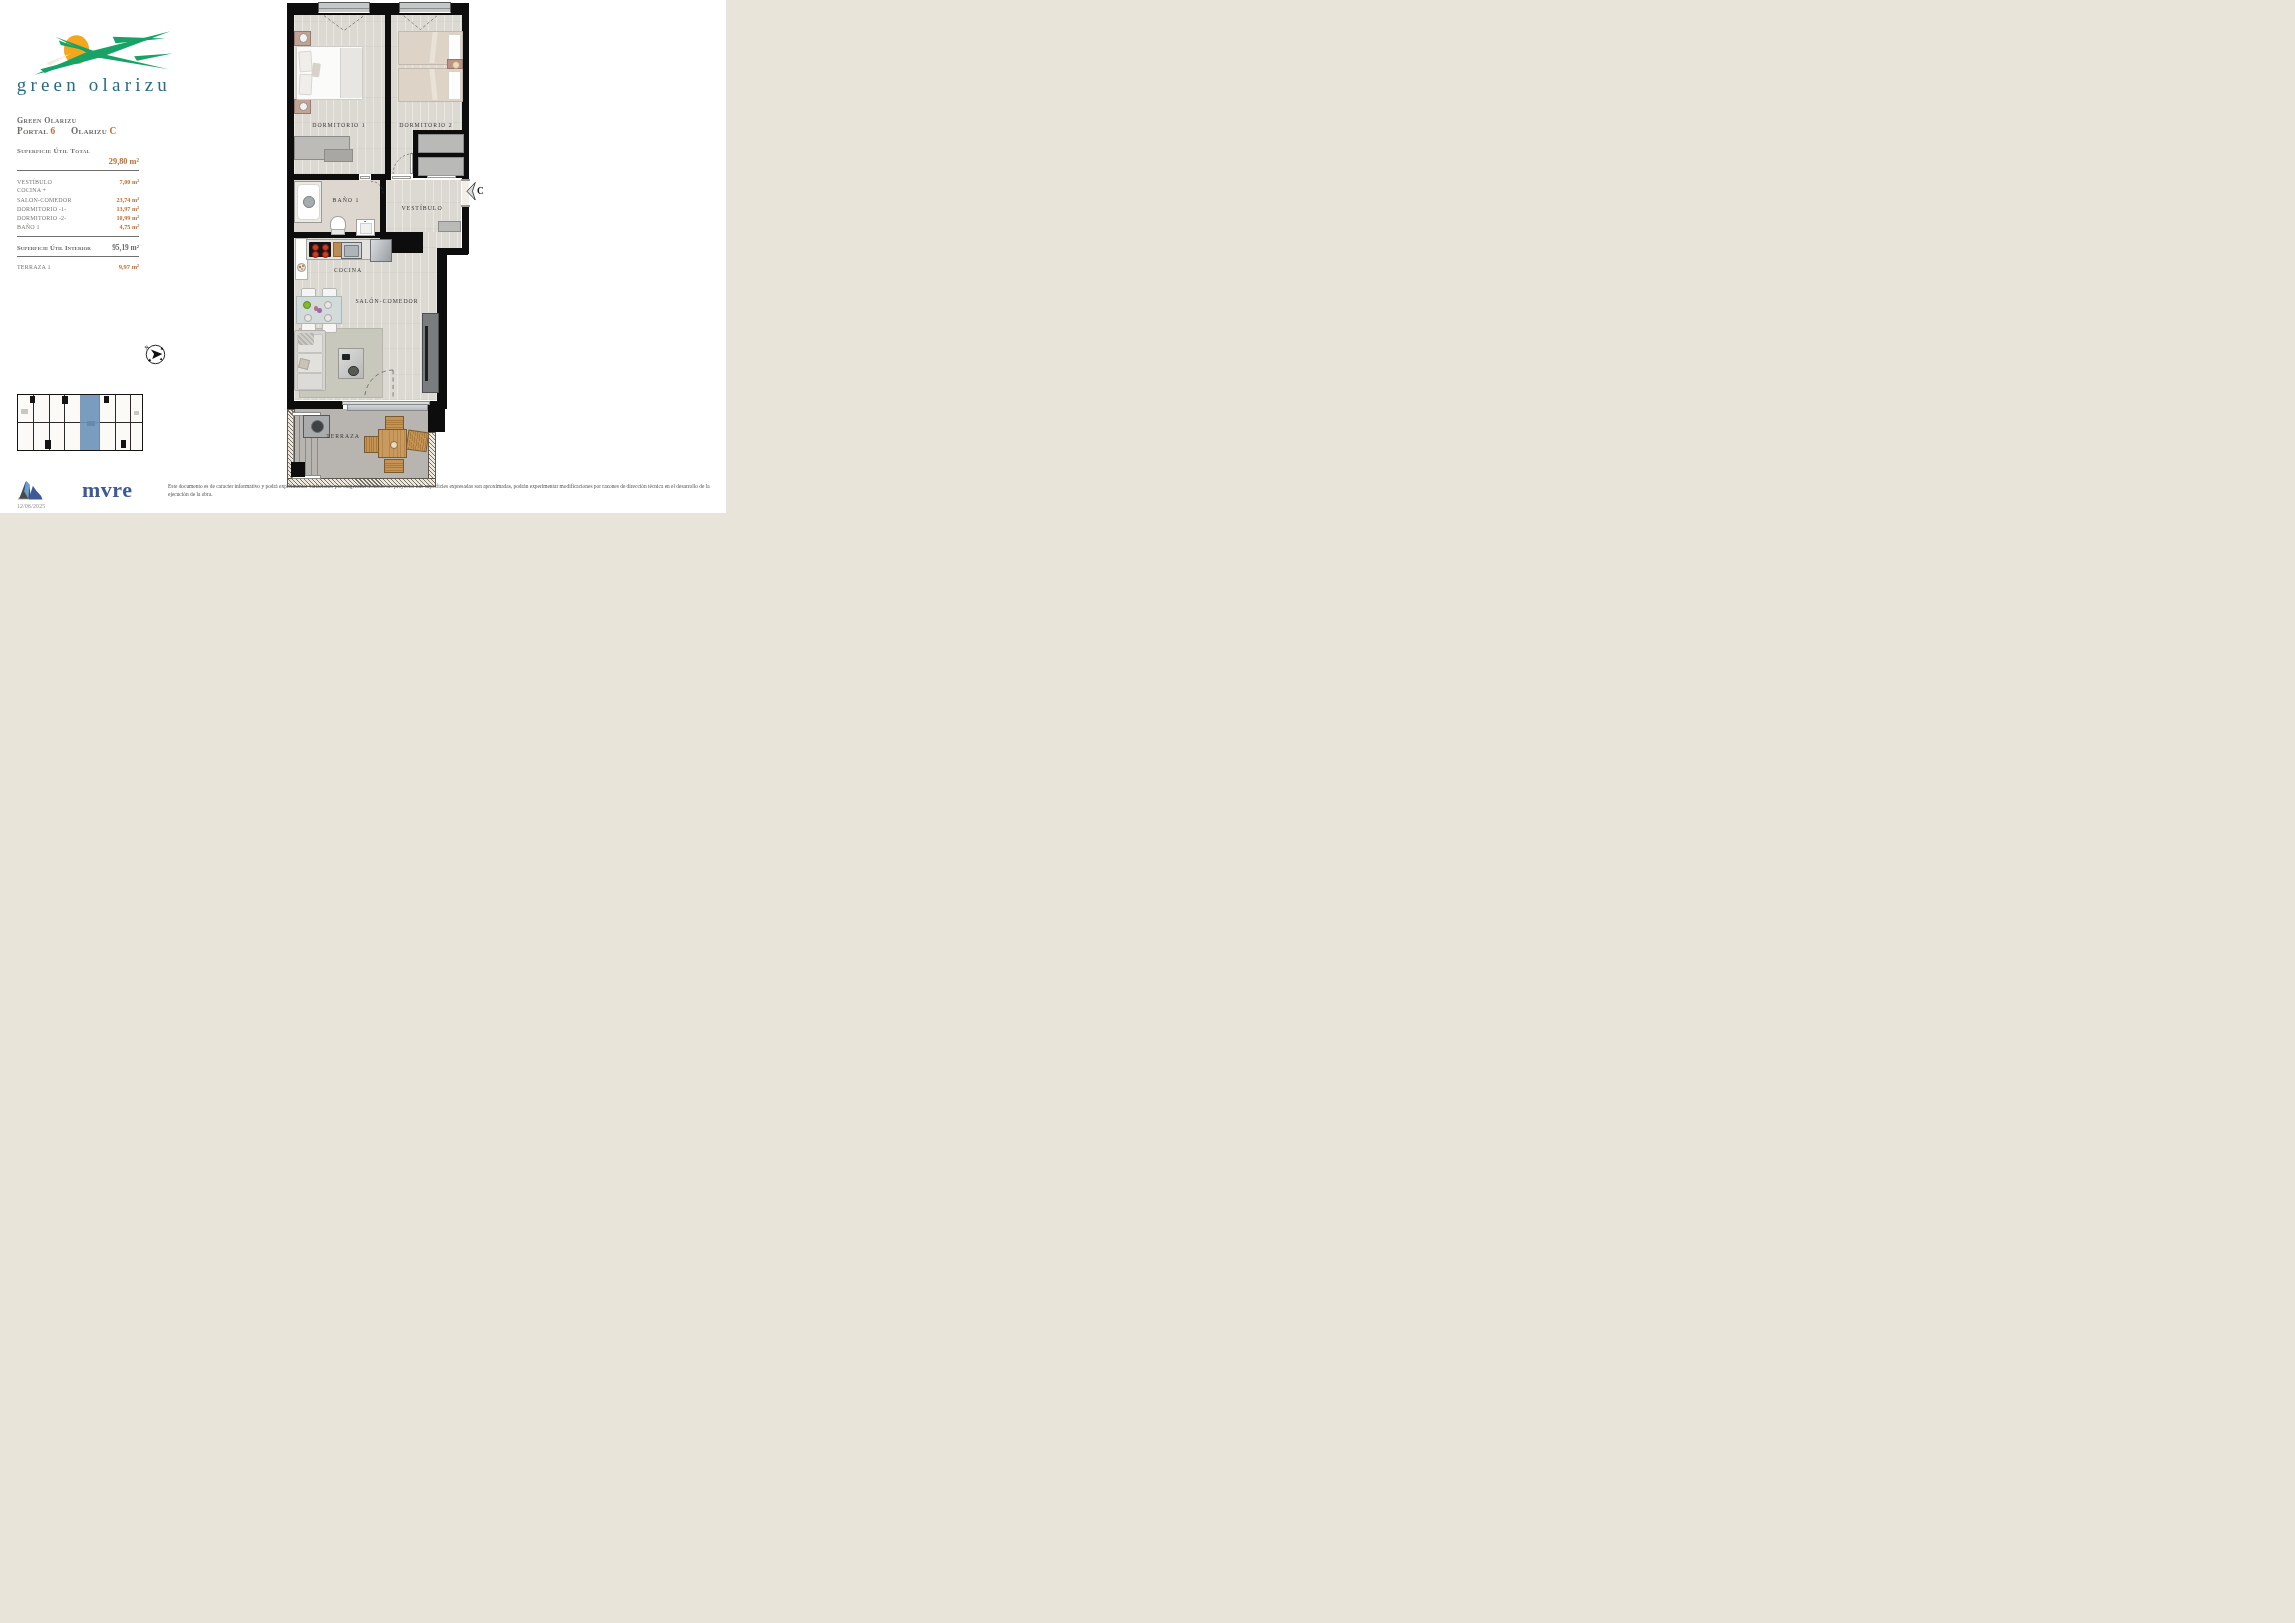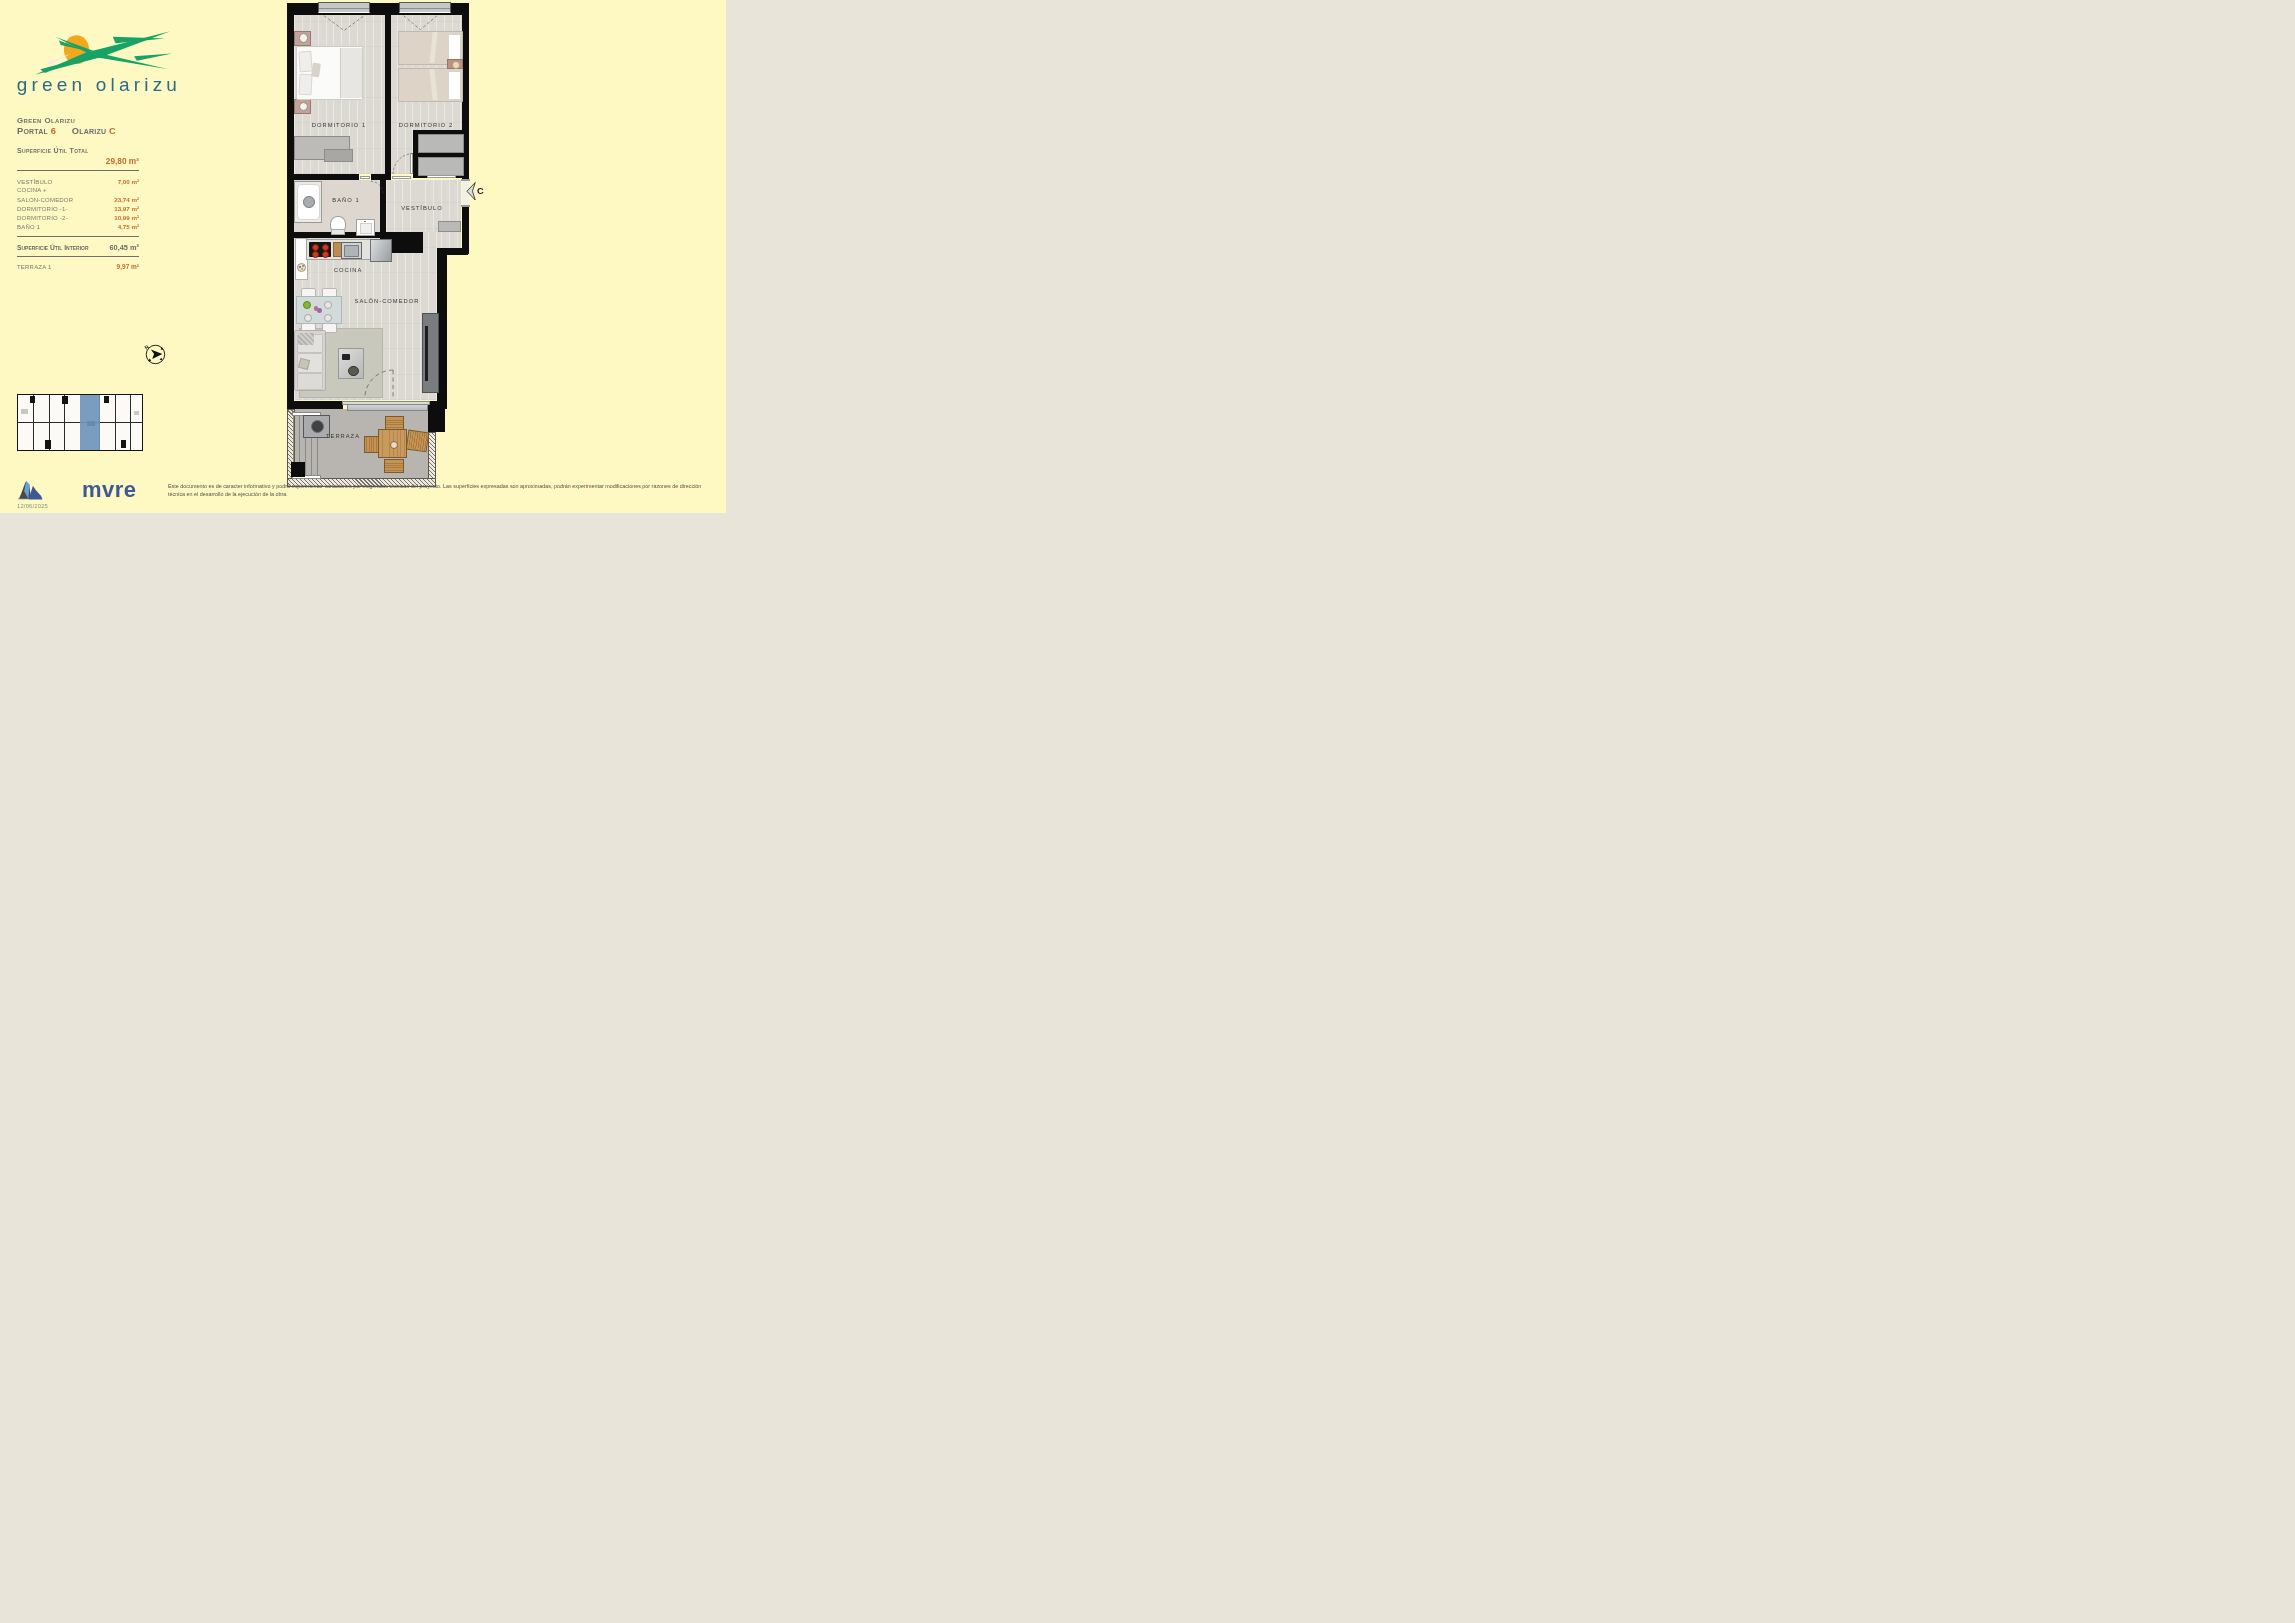--- a/index.html
+++ b/index.html
@@ -1,17 +1,17 @@
 <!DOCTYPE html>
 <html style="font-size:7.4px"><head>
 <meta charset="utf-8">
 <style>
   html,body{margin:0;padding:0;background:#e9e4da;}
-  .page{position:relative;width:726px;height:513px;background:#fef9c3;overflow:hidden;
-        font-family:Liberation Sans, sans-serif;}
+  .page{position:relative;width:726px;height:513px;background:#ffffff;overflow:hidden;
+        font-family:Liberation Serif, serif;}
   .abs{position:absolute;}
   .wall{position:absolute;background:#0d0d0d;}
   .wood{position:absolute;background-color:#dcd8d2;
     background-image:repeating-linear-gradient(90deg,rgba(255,255,255,.38) 0 0.9px,rgba(0,0,0,0) 0.9px 7.9px),
                      repeating-linear-gradient(0deg,rgba(140,128,115,.07) 0 0.9px,rgba(0,0,0,0) 0.9px 25.4px);}
   .tilebath{position:absolute;background-color:#ded7cf;
     background-image:linear-gradient(rgba(255,255,255,.5) 0.5px,transparent 0.5px),
                      linear-gradient(90deg,rgba(255,255,255,.5) 0.5px,transparent 0.5px);
     background-size:7px 7px;}
   .tileterr{position:absolute;background-color:#b8b5b0;
@@ -108,21 +108,21 @@
           <span class="rv accent">10,99 m²</span>
         </div>
       <div class="row">
           <span class="rl">BAÑO 1</span>
           <span class="rv accent">4,75 m²</span>
         </div>
     </div>
     <hr>
     <div class="introw">
       <span class="il sc">Superficie Útil Interior</span>
-      <span class="iv">60,45 m²</span>
+      <span class="iv">95,19 m²</span>
     </div>
     <hr>
     <div class="terrow">
       <span class="rl">TERRAZA 1</span>
       <span class="rv accent">9,97 m²</span>
     </div>
   </div>
 
   <div class="wood" style="left:294px;top:15px;width:168px;height:159px"></div>
   <div class="tilebath" style="left:294px;top:180px;width:86px;height:52px"></div>

